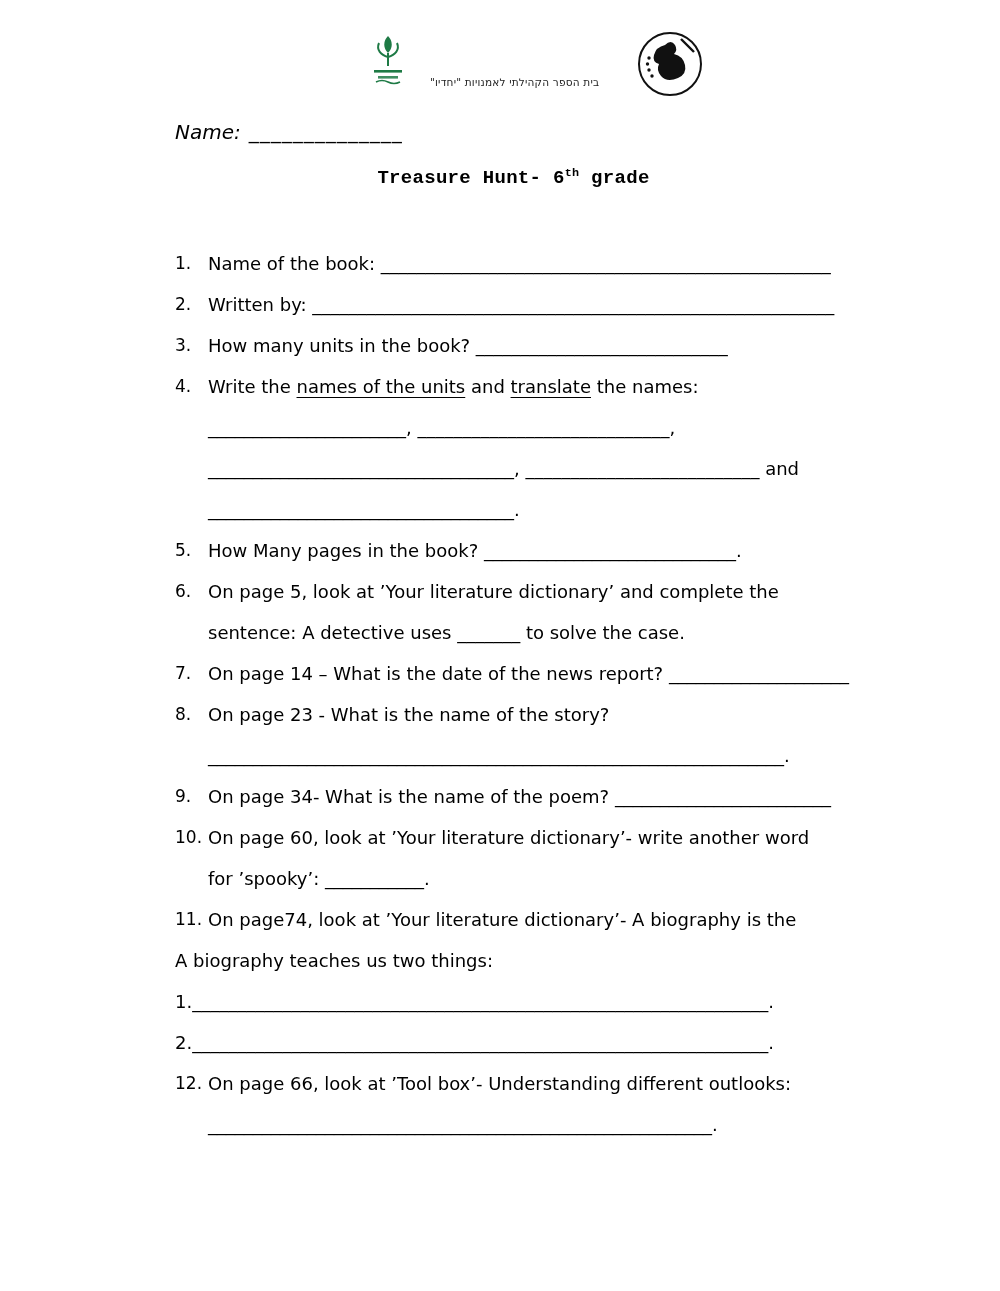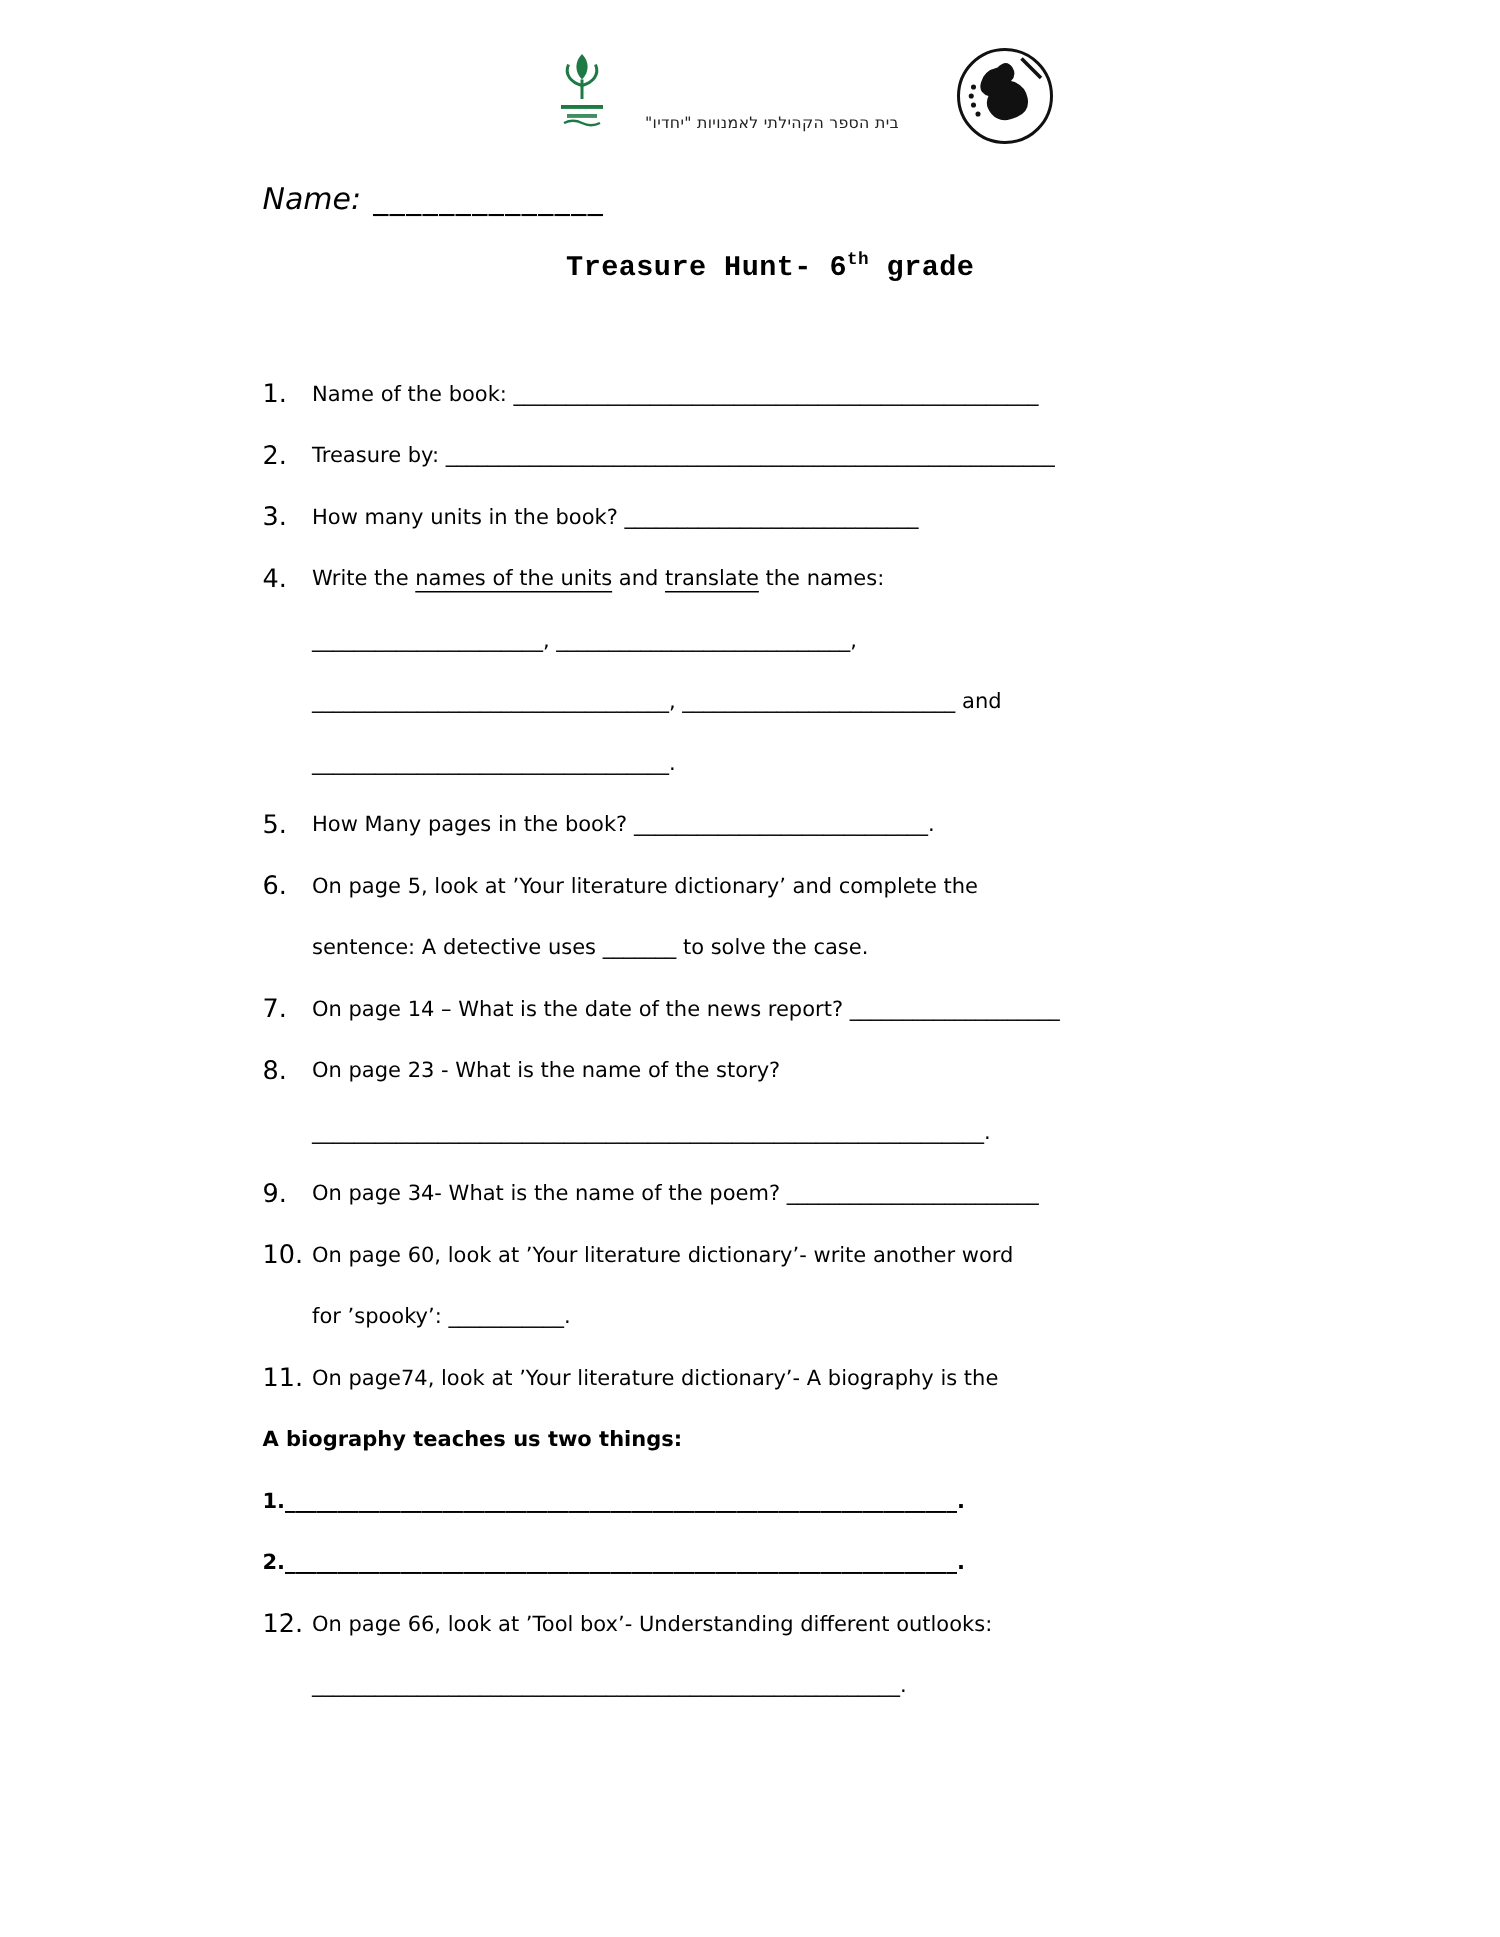--- a/index.html
+++ b/index.html
@@ -40,24 +40,24 @@
 
   .spacer { height: 44px; }
 
   .row { display: flex; }
   .num {
     flex: 0 0 33px; width: 33px;
     line-height: 41px; font-size: 17px;
   }
   .txt { flex: 1 1 auto; min-width: 0; }
   .line {
-    line-height: 41px; font-size: 14px;
+    line-height: 41px; font-size: 18px;
     white-space: nowrap;
   }
-  .row.full .line { line-height: 41px; font-weight: bold; }
+  .row.full .line { line-height: 41px; }
   .u { text-decoration: underline; text-underline-offset: 4px; }
 </style>
 </head>
 <body>
 
 <div class="page">
 
   <div class="logo-left">
     <svg width="40" height="54" viewBox="0 0 40 54">
       <path d="M20 4 C15 9 15 16 20 21 C25 16 25 9 20 4 Z" fill="#1e7a45"></path>
@@ -98,21 +98,21 @@
     <div class="row">
       <span class="num">1.</span>
       <div class="txt">
           <div class="line">Name of the book: __________________________________________________</div>
         </div>
     </div>
 
     <div class="row">
       <span class="num">2.</span>
       <div class="txt">
-          <div class="line">Treasure by: __________________________________________________________</div>
+          <div class="line">Written by: __________________________________________________________</div>
         </div>
     </div>
 
     <div class="row">
       <span class="num">3.</span>
       <div class="txt">
           <div class="line">How many units in the book? ____________________________</div>
         </div>
     </div>
 

